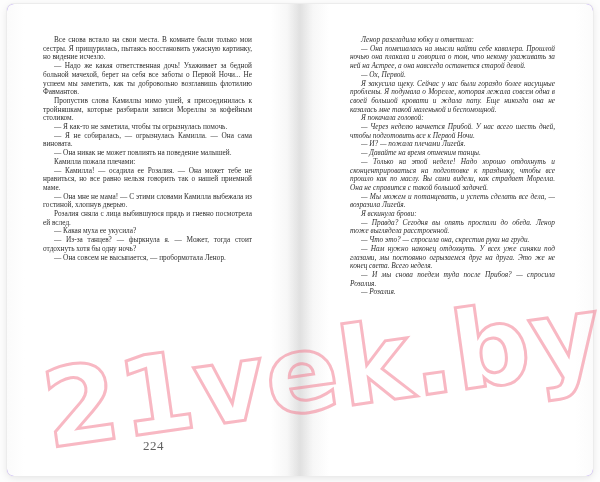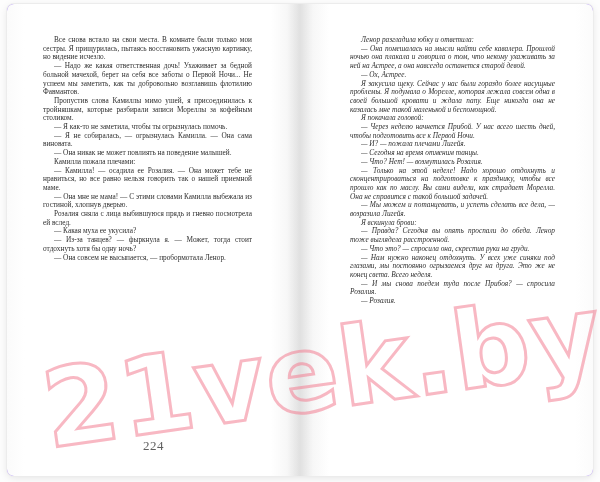--- a/index.html
+++ b/index.html
@@ -103,27 +103,26 @@
           <p>— Из-за танцев? — фыркнула я. — Может, тогда стоит отдохнуть хотя бы одну ночь?</p>
           <p>— Она совсем не высыпается, — пробормотала Ленор.</p>
         </div>
       <div class="pagenum">224</div>
     </div>
 
     <div class="page right">
       <div class="text">
           <p>Ленор разгладила юбку и ответила:</p>
           <p>— Она помешалась на мысли найти себе кавалера. Прошлой ночью она плакала и говорила о том, что некому ухаживать за ней на Астрее, а она навсегда останется старой девой.</p>
-          <p>— Ох, Астрее.</p>
+          <p>— Ох, Первой.</p>
           <p>Я закусила щеку. Сейчас у нас были гораздо более насущные проблемы. Я подумала о Морелле, которая лежала совсем одна в своей большой кровати и ждала папу. Еще никогда она не казалась мне такой маленькой и беспомощной.</p>
           <p>Я покачала головой:</p>
           <p>— Через неделю начнется Прибой. У нас всего шесть дней, чтобы подготовить все к Первой Ночи.</p>
           <p>— И? — пожала плечами Лигейя.</p>
-          <p>— Сегодня на время отменим танцы.</p>
-          <p>— Что? Нет! — возмутилась Розалия.</p>
+          <p>— Давайте на время отменим танцы.</p>
           <p>— Только на этой неделе! Надо хорошо отдохнуть и сконцентрироваться на подготовке к празднику, чтобы все прошло как по маслу. Вы сами видели, как страдает Морелла. Она не справится с такой большой задачей.</p>
           <p>— Мы можем и потанцевать, и успеть сделать все дела, — возразила Лигейя.</p>
           <p>Я вскинула брови:</p>
           <p>— Правда? Сегодня вы опять проспали до обеда. Ленор тоже выглядела расстроенной.</p>
           <p>— Что это? — спросила она, скрестив руки на груди.</p>
           <p>— Нам нужно наконец отдохнуть. У всех уже синяки под глазами, мы постоянно огрызаемся друг на друга. Это же не конец света. Всего неделя.</p>
           <p>— И мы снова поедем туда после Прибоя? — спросила Розалия.</p>
           <p>— Розалия.</p>
         </div>
     </div>

